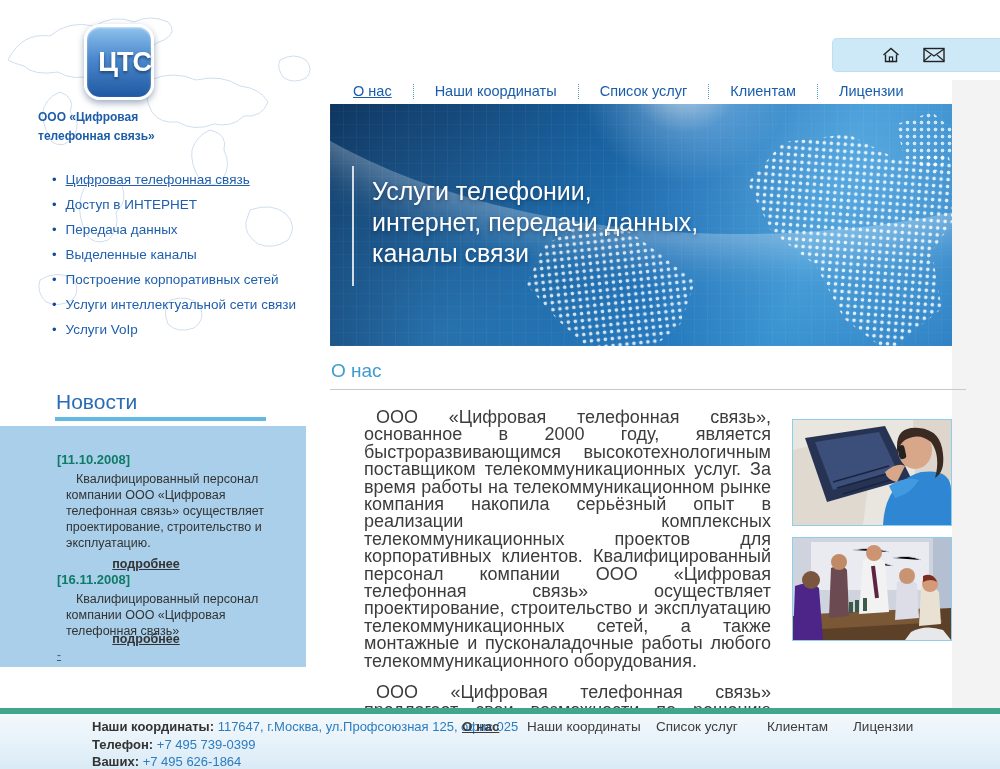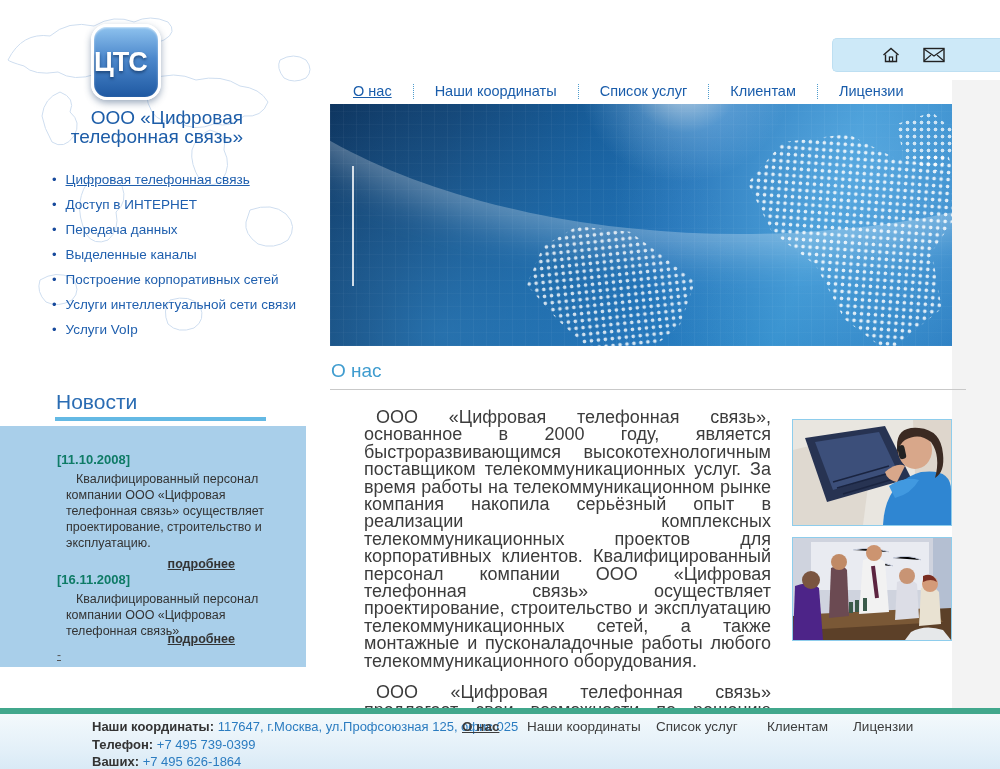--- a/index.html
+++ b/index.html
@@ -7,30 +7,30 @@
   .page {
     position:relative; width:1000px; height:769px; overflow:hidden;
     font-family:"Liberation Sans","DejaVu Sans",sans-serif; background:#ffffff;
   }
   
   .worldmap { position:absolute; left:0; top:0; pointer-events:none; }
   .gray-strip { position:absolute; left:952px; top:80px; width:48px; height:628px; background:#f3f3f3; }
 
   
   .logo {
-    position:absolute; left:91px; top:24px; width:70px; height:76px;
+    position:absolute; left:84px; top:24px; width:70px; height:76px;
     background:linear-gradient(180deg,#8ec2ee 0%,#4c88cc 45%,#1f59a2 100%);
     border:3px solid #fff; border-radius:16px;
     box-shadow:0 3px 7px rgba(40,70,110,.45), inset 0 1px 2px rgba(255,255,255,.6);
-    display:flex; align-items:center; justify-content:flex-start; cursor:pointer;
+    display:flex; align-items:center; justify-content:flex-end; cursor:pointer;
   }
   .logo span { color:#fff; font-weight:bold; font-size:27px; letter-spacing:-1px; text-shadow:0 2px 3px rgba(10,40,80,.6); }
   .brand-name {
-    position:absolute; left:38px; top:108px; width:205px; text-align:right;
-    color:#1d5da8; font-weight:normal; font-size:19px; line-height:19px;
+    position:absolute; left:38px; top:108px; width:205px; text-align:left;
+    color:#1d5da8; font-weight:bold; font-size:12px; line-height:19px;
   }
 
   
   .icon-box {
     position:absolute; left:832px; top:38px; width:168px; height:34px;
     background:#cde9f8; border:1px solid #bddff2; border-right:none; border-radius:5px 0 0 5px;
     display:flex; align-items:center; gap:22px; padding-left:48px;
   }
   .icon-box a { display:inline-flex; cursor:pointer; }
 
@@ -98,21 +98,21 @@
   .side-links a { color:#1f5fae; text-decoration:none; cursor:pointer; }
   .side-links a.current { text-decoration:underline; }
 
   
   .news-heading { position:absolute; left:56px; top:390px; color:#2a6cb3; font-size:21px; font-weight:normal;text-align:center; }
   .news-bar { position:absolute; left:55px; top:417px; width:211px; height:4px; background:#64b9e4; }
   .news-box { position:absolute; left:0; top:426px; width:306px; height:241px; background:#a9cfea; }
   .news-date { position:absolute; left:57px; color:#0e7b66; font-weight:bold; font-size:13px; }
   .news-text { position:absolute; left:66px; width:206px; color:#333; font-size:12.5px; line-height:16px; }
   .news-text .ind { display:inline-block; width:10px; }
-  .news-more { position:absolute; left:57px; width:178px; text-align:right; }
+  .news-more { position:absolute; left:57px; width:178px; text-align:center; }
   .news-more a { color:#333; font-weight:bold; font-size:12.5px; text-decoration:underline; cursor:pointer; }
   .news-dash { position:absolute; left:57px; top:222px; color:#555; font-size:12px; text-decoration:underline; cursor:pointer; }
 
   
   .footer-bar { position:absolute; left:0; top:708px; width:1000px; height:6px; background:#41a78c; }
   .footer { position:absolute; left:0; top:714px; width:1000px; height:55px; background:linear-gradient(180deg,#f3f9fc 0%,#e2eff8 70%,#d9eaf6 100%); }
   .contacts { position:absolute; left:62px; top:4px; font-size:13px; line-height:17.5px; color:#333;margin-left:30px; }
   .contacts b { font-weight:bold; color:#333; }
   .contacts .val { color:#2b7cc0; }
   .foot-nav a { position:absolute; top:5px; color:#3c3c3c; font-size:13.5px; text-decoration:none; cursor:pointer; }
@@ -173,20 +173,25 @@
     <a>Лицензии</a>
   </nav>
 
   <div class="banner">
     <div class="grid"></div>
     <div class="horizon"></div>
     <div class="dots d1"></div>
     <div class="dots d2"></div>
     <div class="dots d3"></div>
     <div class="vline"></div>
+    <div class="slogan">
+      <div>Услуги телефонии,</div>
+      <div>интернет, передачи данных,</div>
+      <div>каналы связи</div>
+    </div>
   </div>
 
   <h2 class="about-heading">О нас</h2>
   <div class="rule"></div>
   <div class="content">
     <p>ООО «Цифровая телефонная связь», основанное в 2000 году, является быстроразвивающимся высокотехнологичным поставщиком телекоммуникационных услуг. За время работы на телекоммуникационном рынке компания накопила серьёзный опыт в реализации комплексных телекоммуникационных проектов для корпоративных клиентов. Квалифицированный персонал компании ООО «Цифровая телефонная связь» осуществляет проектирование, строительство и эксплуатацию телекоммуникационных сетей, а также монтажные и пусконаладочные работы любого телекоммуникационного оборудования.</p>
     <p>ООО «Цифровая телефонная связь» предлагает свои возможности по решению Ваших телекоммуникационных задач. Мы готовы предоставить Вам высококачественные услуги телефонии; аренды каналов передачи данных; высокоскоростной доступ в Internet; построение корпоративных сетей; IP-телефония</p>
   </div>
 
   <div class="photo p1">

